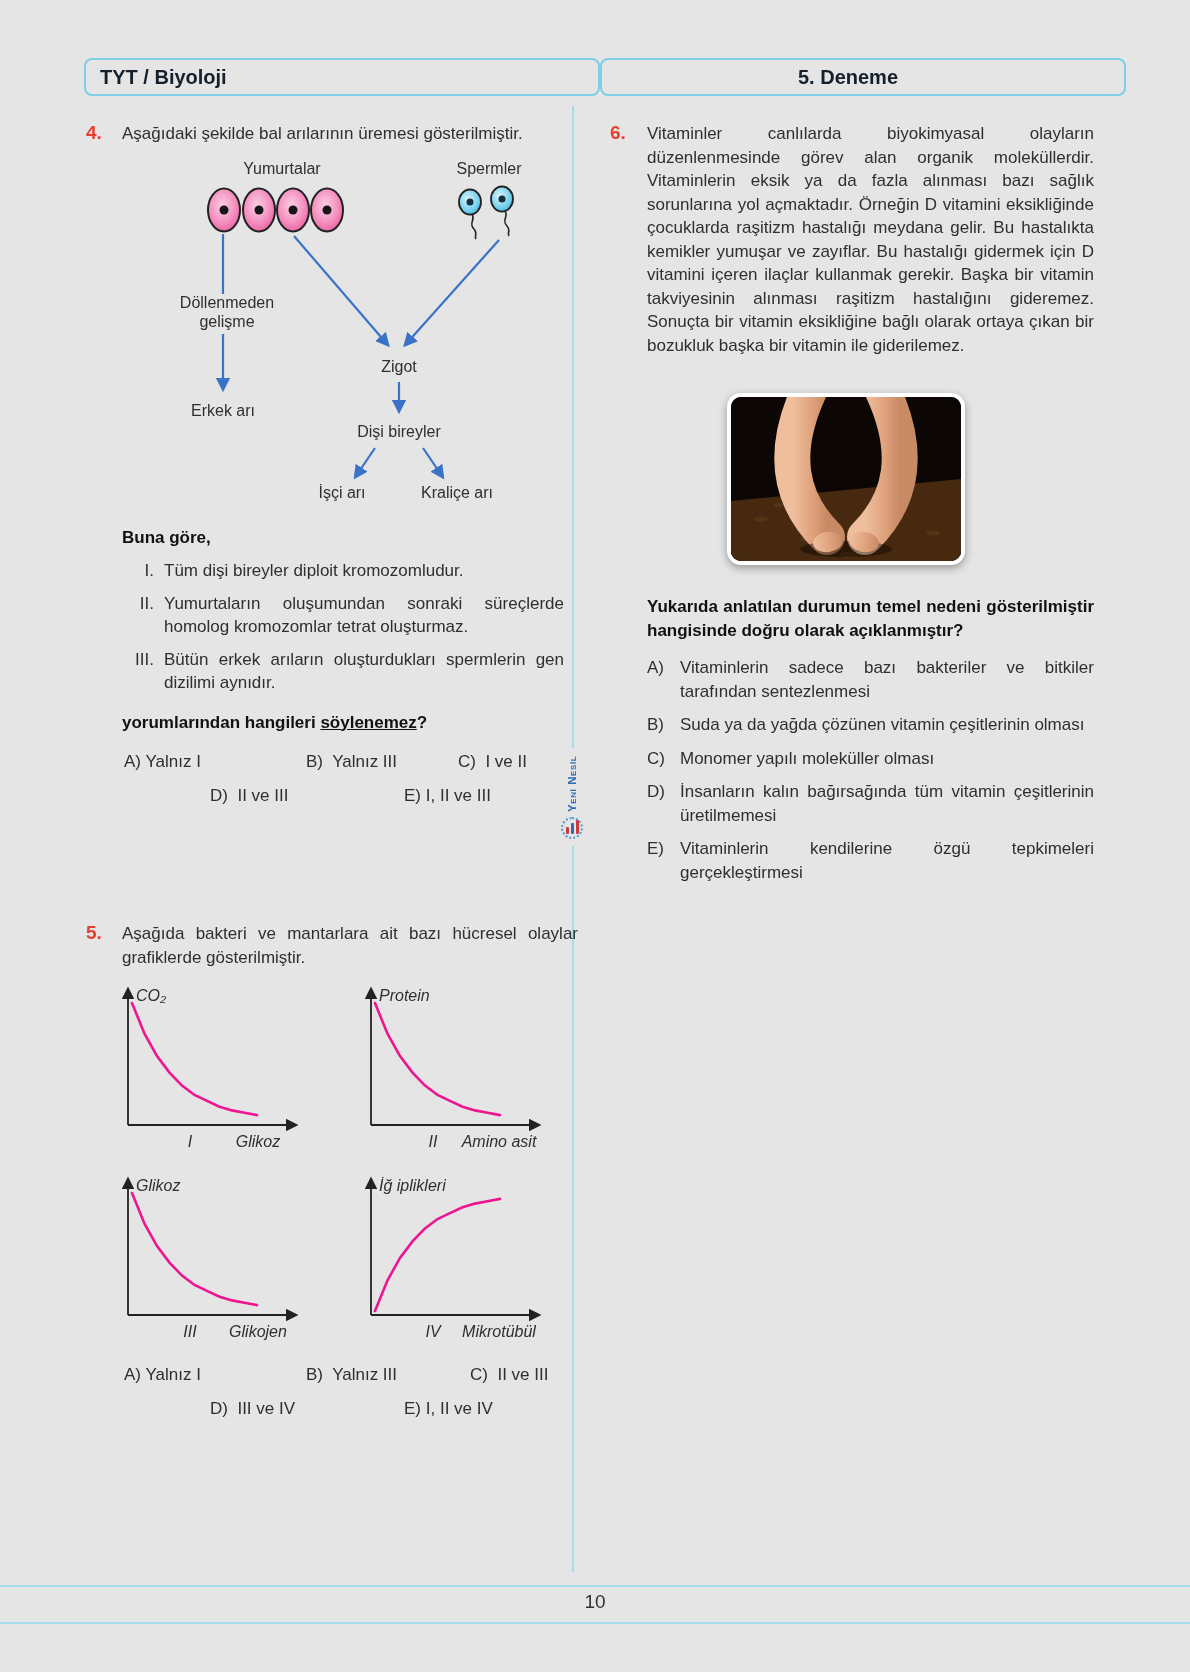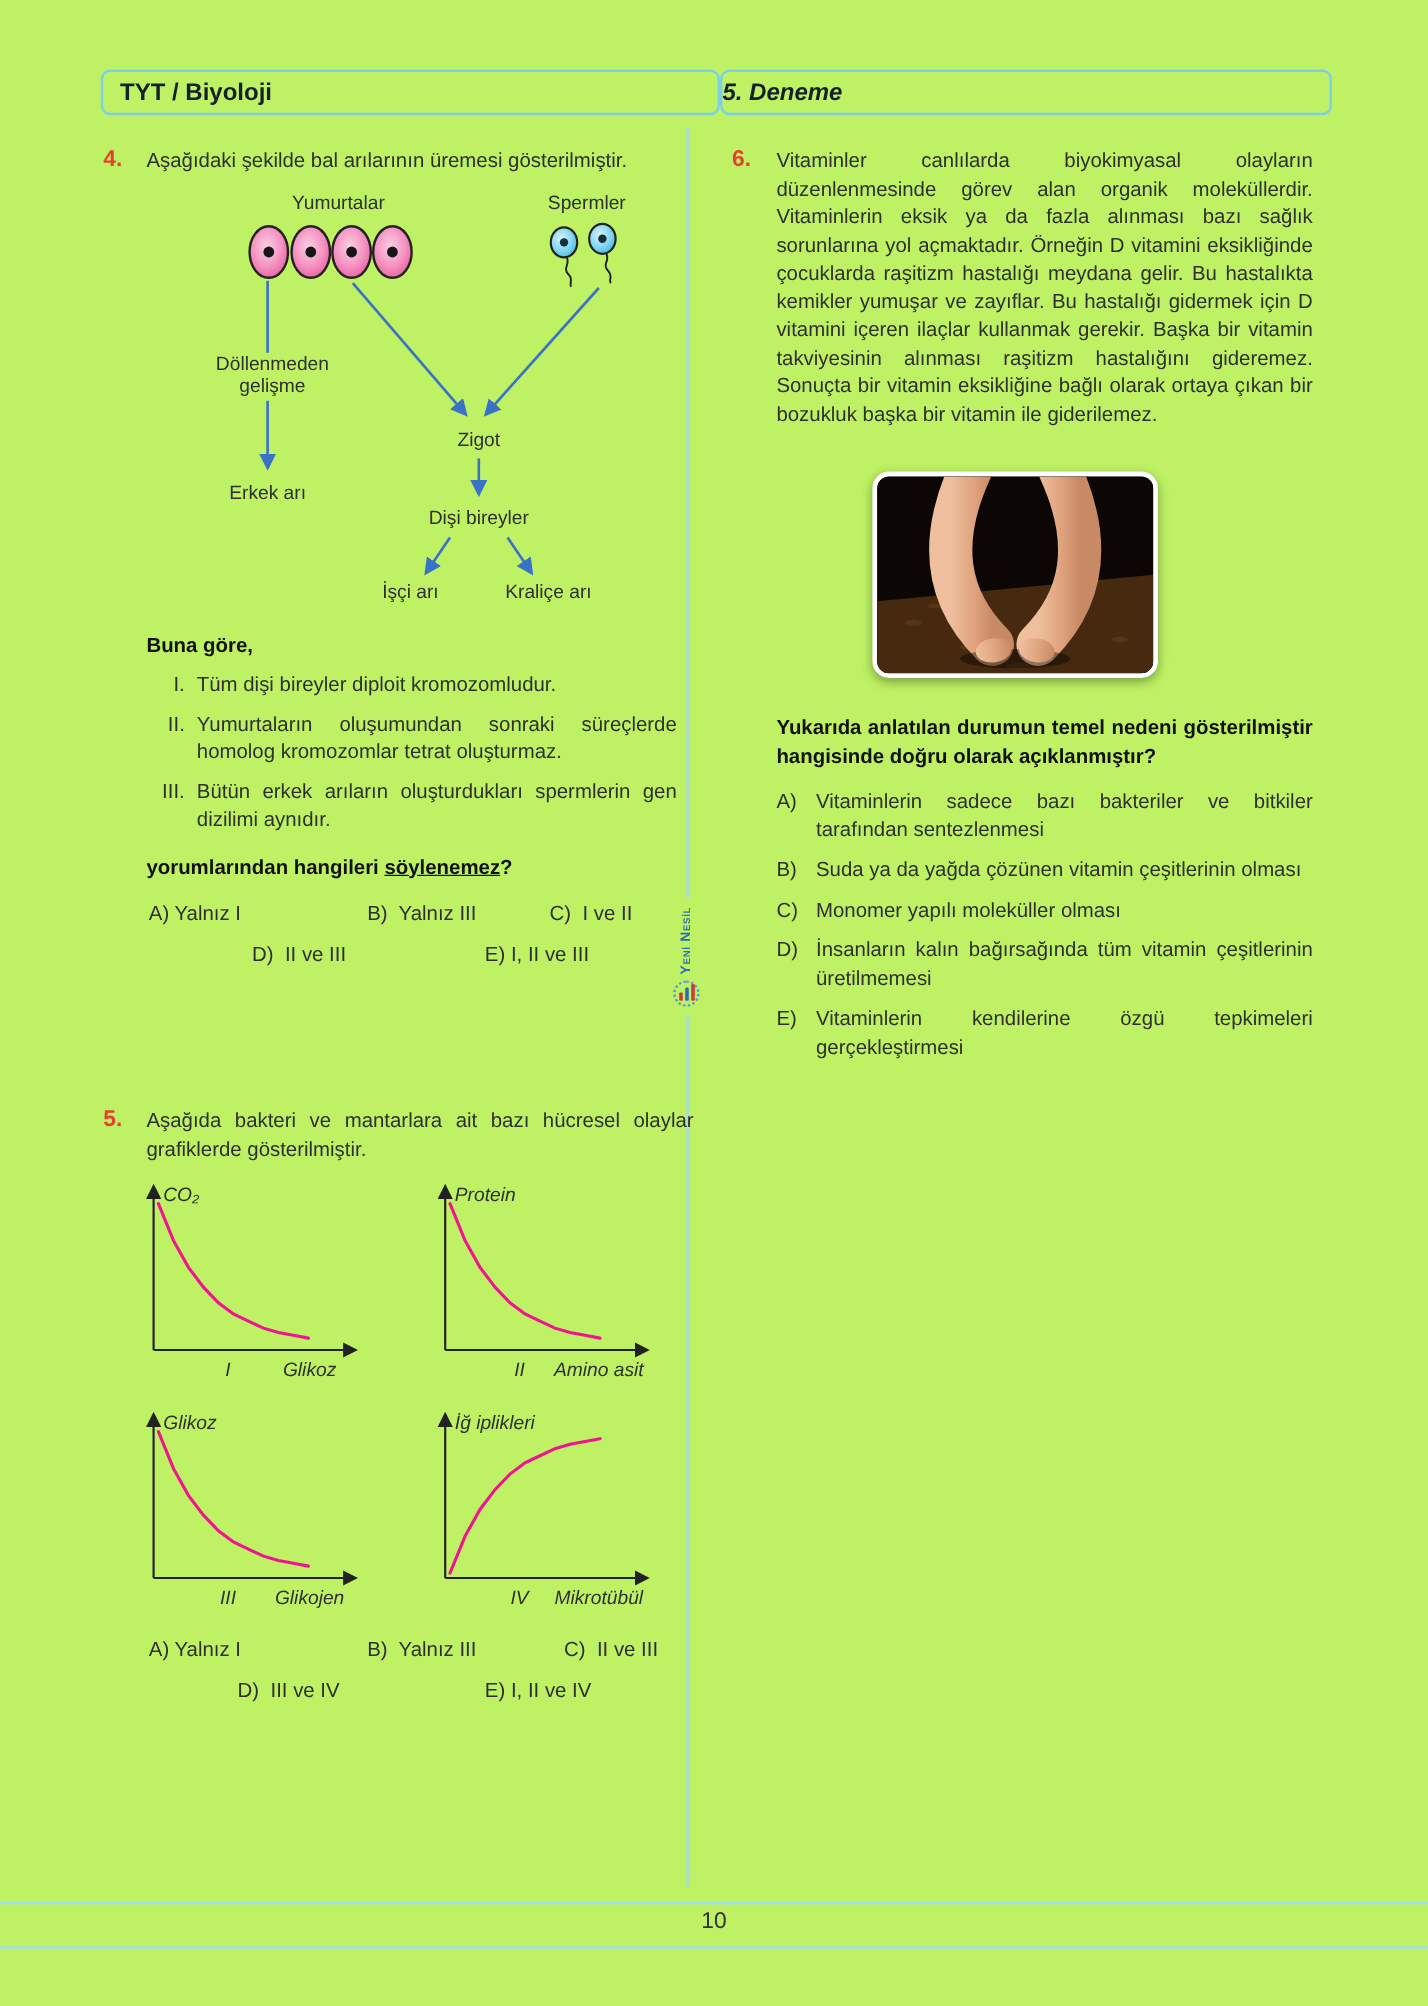--- a/index.html
+++ b/index.html
@@ -1,22 +1,22 @@
 <!DOCTYPE html>
 <html lang="tr"><head>
 <meta charset="utf-8">
 <style>
   html,body{margin:0;padding:0;background:#ffffff;}
-  .page{position:relative;width:1190px;height:1672px;background:#bef264;overflow:hidden;
+  .page{position:relative;width:1190px;height:1672px;background:#e5e5e5;overflow:hidden;
         font-family:"Liberation Sans","DejaVu Sans",sans-serif;color:#2f2f2f;}
   
   .hbox{position:absolute;top:58px;height:34px;border:2.5px solid #7ccfe4;border-radius:8px;
         display:flex;align-items:center;font-size:20px;font-weight:bold;color:#16202b;}
   .hbox.left{left:84px;width:498px;padding-left:14px;}
-  .hbox.right{left:600px;width:492px;justify-content:flex-start;padding-right:14px;font-style:italic;}
+  .hbox.right{left:600px;width:492px;justify-content:center;padding-right:30px;}
   
   .vdiv{position:absolute;left:572px;width:2px;background:#a5dced;}
   .fline{position:absolute;left:0;width:1190px;height:2px;background:#a5dced;}
   .pagenum{position:absolute;left:0;top:1591px;width:1190px;text-align:center;font-size:19px;color:#333;}
   
   .col{position:absolute;top:122px;}
   .col-left{left:86px;width:476px;height:1470px;}
   .col-right{left:610px;width:484px;}
   
   .q{display:flex;}
@@ -228,21 +228,21 @@
             </svg>
           </div>
 
 
           <div class="optrow" style="margin-top:20px;">
             <span class="opt" style="left:2px"><span>A)</span> <span>Yalnız I</span></span>
             <span class="opt" style="left:184px"><span>B)</span>&nbsp; <span>Yalnız III</span></span>
             <span class="opt" style="left:348px"><span>C)</span>&nbsp; <span>II ve III</span></span>
           </div>
           <div class="optrow" style="margin-top:8px;">
-            <span class="opt" style="left:76px"><span>D)</span>&nbsp; <span>III ve IV</span></span>
+            <span class="opt" style="left:88px"><span>D)</span>&nbsp; <span>III ve IV</span></span>
             <span class="opt" style="left:282px"><span>E)</span> <span>I, II ve IV</span></span>
           </div>
         </div>
       </div>
     </div>
   </div>
 
   <div class="col col-right">
     <div class="q">
       <div class="qnum" style="width:37px;">6.</div>

